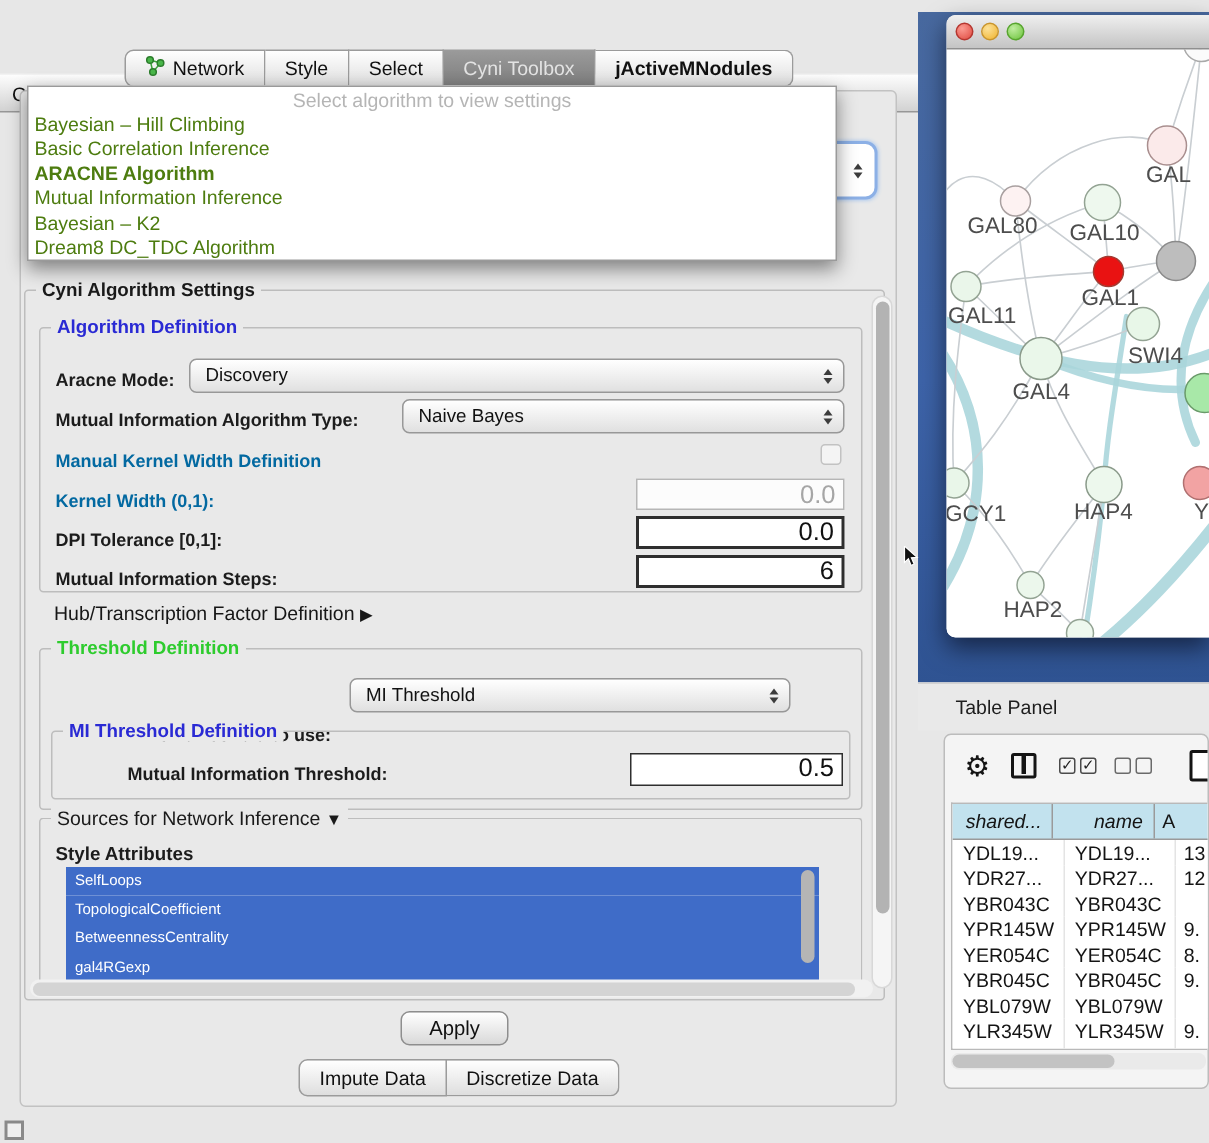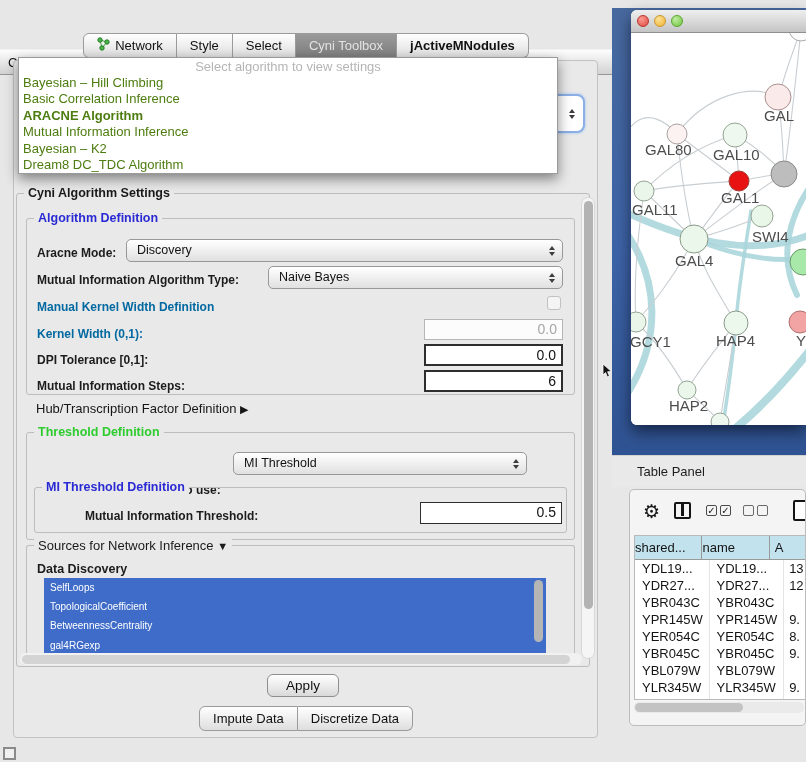--- a/index.html
+++ b/index.html
@@ -48,21 +48,21 @@
   .blue{color:#2a2ad4;} .green{color:#2ecc2e;} .dark{color:#1a1a1a;}
 
   .flabel{position:absolute;font-size:12px;font-weight:bold;color:#1c1c1c;white-space:nowrap;}
   .flabel.dis{color:#0369a1;}
   .combo{position:absolute;background:linear-gradient(#ffffff,#e0e0e0);border:1px solid #989898;
     border-radius:5px;font-size:12.5px;color:#111;padding-left:10px;line-height:21px;}
   .stepper{position:absolute;right:7px;top:50%;transform:translateY(-50%);display:flex;flex-direction:column;gap:2px;}
   .stepper i{display:block;width:0;height:0;border-left:3.5px solid transparent;border-right:3.5px solid transparent;}
   .stepper i.up{border-bottom:4.5px solid #3c3c3c;}
   .stepper i.dn{border-top:4.5px solid #3c3c3c;}
-  .num-input{position:absolute;background:#fff;border:2px solid #2e2e2e;font-size:14px;color:#111;
+  .num-input{position:absolute;background:#fff;border:2px solid #2e2e2e;font-size:17px;color:#111;
     text-align:right;padding-right:5px;}
   .num-input.dis{border:1px solid #b6b6b6;color:#a6a6a6;background:#fcfcfc;}
   .checkbox{position:absolute;width:14px;height:14px;border:1px solid #c2c2c2;border-radius:3px;background:#f4f4f4;}
   .section-row{position:absolute;font-size:13px;color:#161616;white-space:nowrap;}
   .tri{font-size:11px;position:relative;top:0px;}
 
   
   .attr-list{left:44px;top:578px;width:502px;height:78px;background:#fff;overflow:hidden;z-index:1;}
   .attr-item{height:19.2px;line-height:19.2px;background:#3f6cc8;color:#fff;font-size:10px;padding-left:6px;}
   .attr-scroll{left:534px;top:580px;width:9px;height:62px;background:#b5b5b5;border-radius:5px;z-index:2;}
@@ -102,21 +102,21 @@
   .cols-icon{position:absolute;left:44px;top:3px;width:17px;height:17px;border:2.5px solid #141414;border-radius:2px;}
   .cols-icon::after{content:"";position:absolute;left:5px;top:0;width:2.5px;height:12px;background:#141414;}
   .cb{position:absolute;top:6px;width:11px;height:11px;border:1.5px solid #4a4a4a;border-radius:2px;font-size:10px;
      line-height:9px;text-align:center;color:#222;font-weight:bold;}
   .cb.empty{border-color:#6a6a6a;}
   .doc-icon{position:absolute;left:163px;top:1px;width:18px;height:21px;border:2.5px solid #141414;border-radius:2px;background:#fff;}
   .tp-table{position:absolute;left:4px;top:45px;width:172px;height:165px;overflow:hidden;background:#fff;
     border:1px solid #b9b9b9;border-right:none;}
   .tp-head{display:flex;height:24px;background:#c2e2ee;border-bottom:1px solid #9a9a9a;}
   .tp-head .hc{font-size:13px;color:#141414;line-height:23px;border-right:1px solid #9a9a9a;}
-  .hc.c0,.hc.c1{width:75px;text-align:left;padding-right:7px;}
+  .hc.c0,.hc.c1{width:75px;text-align:right;padding-right:7px;font-style:italic;}
   .hc.c2{width:40px;padding-left:5px;}
   .tp-row{display:flex;height:17px;background:#fff;}
   .tp-row span{font-size:13px;color:#141414;line-height:17px;white-space:nowrap;overflow:hidden;}
   .tp-row .c0,.tp-row .c1{width:75px;padding-left:7px;border-right:1px solid #e4e4e4;}
   .tp-row .c2{width:22px;padding-left:5px;}
   .tp-hscroll{position:absolute;left:4px;top:212px;width:170px;height:11px;background:#eaeaea;border-radius:5px;}
   .tp-hscroll .thumb{position:absolute;left:1px;top:1px;width:108px;height:9px;background:#c3c3c3;border-radius:5px;}
 
   .cursor{left:602px;top:364px;width:12px;height:14px;z-index:20;}
 </style>
@@ -231,21 +231,21 @@
 <div class="gtitle blue" style="left:42px;top:480px;">MI Threshold Definition</div>
 
 <div class="flabel" style="left:45px;top:509px;padding-left:40px;">Mutual Information Threshold:</div>
 <div class="num-input" style="left:420px;top:502px;width:142px;height:22px;line-height:18px;border-width:1.5px;">0.5</div>
 
 <div class="abs gbox" style="left:26px;top:545px;width:549px;height:112px;border-bottom:none;"></div>
 <div class="gtitle dark" style="left:34px;top:538px;font-weight:normal;font-size:13px;">
   <span>Sources for Network Inference</span>
   <span class="tri">▼</span>
 </div>
-<div class="flabel" style="left:37px;top:562px;font-size:12.5px;">Data Discovery</div>
+<div class="flabel" style="left:37px;top:562px;font-size:12.5px;">Style Attributes</div>
 <div class="abs attr-list">
     <div class="attr-item">SelfLoops</div>
     <div class="attr-item">TopologicalCoefficient</div>
     <div class="attr-item">BetweennessCentrality</div>
     <div class="attr-item">gal4RGexp</div>
   </div>
 <div class="abs attr-scroll"></div>
 
 <div class="abs vscroll">
     <span class="thumb"></span>

